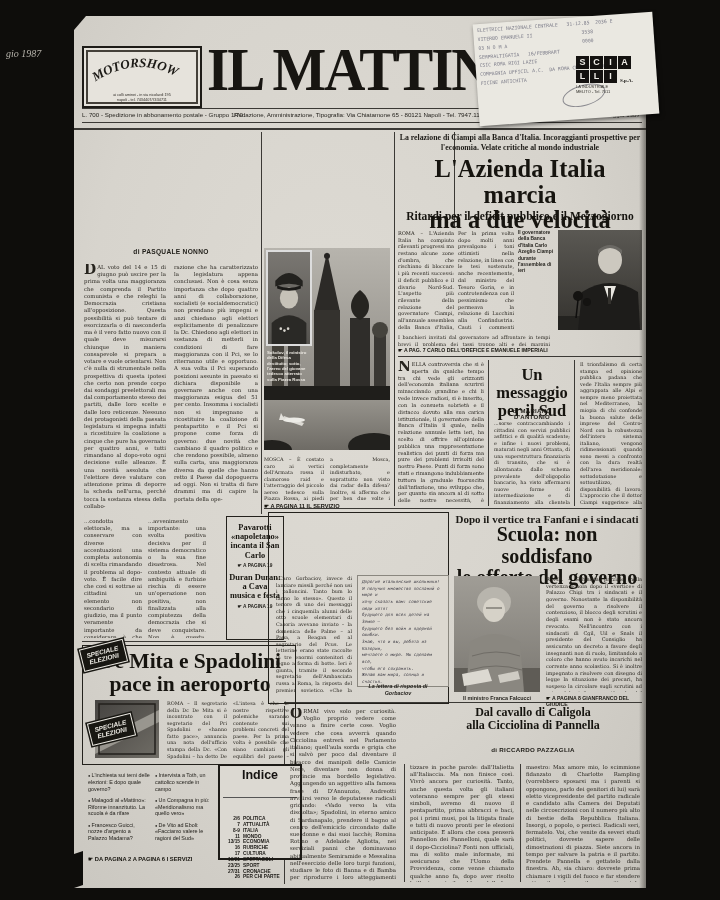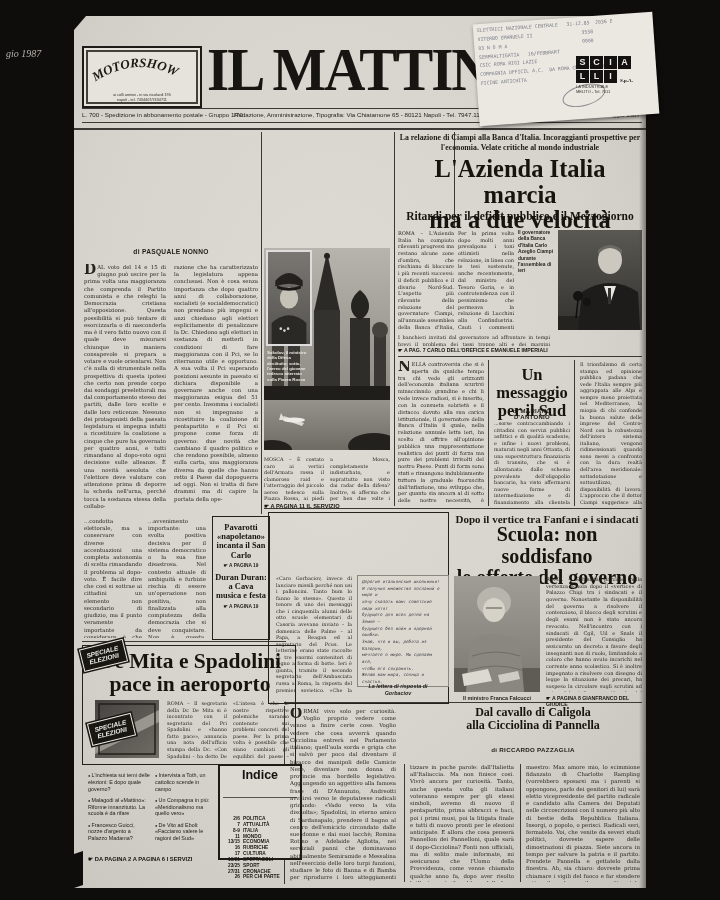--- a/index.html
+++ b/index.html
@@ -132,21 +132,21 @@
   <div class="rule" style="left:210px;top:690px;width:1px;height:178px"></div>
   <div class="rule" style="left:330px;top:748px;width:1px;height:118px"></div>
   <div class="rule" style="left:446px;top:748px;width:1px;height:118px"></div>
 
   <div class="byl" style="left:10px;top:232px;width:174px">di PASQUALE NONNO</div>
   <div class="tx dc" style="left:10px;top:248px;width:82px;height:248px">DAL voto del 14 e 15 di giugno può uscire per la prima volta una maggioranza che comprenda il Partito comunista e che releghi la Democrazia cristiana all'opposizione. Questa possibilità si può tentare di esorcizzarla o di nasconderla ma è il vero fatto nuovo con il quale deve misurarsi chiunque in maniera consapevole si prepara a votare e vuole orientarsi. Non c'è nulla di strumentale nella prospettiva di questa ipotesi che certo non prende corpo dai sondaggi preelettorali ma dal comportamento stesso dei partiti, dalle loro scelte e dalle loro reticenze. Nessuno dei protagonisti della passata legislatura si impegna infatti a ricostituire la coalizione a cinque che pure ha governato per quattro anni, e tutti rimandano al dopo-voto ogni decisione sulle alleanze. È una novità assoluta che l'elettore deve valutare con attenzione prima di deporre la scheda nell'urna, perché tocca la sostanza stessa della collabo-</div>
   <div class="tx" style="left:100px;top:248px;width:84px;height:248px">razione che ha caratterizzato la legislatura appena conclusasi. Non è cosa senza importanza che dopo quattro anni di collaborazione, socialisti (e socialdemocratici) non prendano più impegni e anzi chiedano agli elettori esplicitamente di penalizzare la Dc. Chiedono agli elettori in sostanza di metterli in condizioni di fare maggioranza con il Pci, se lo riterranno utile e opportuno. A sua volta il Pci superando posizioni assunte in passato si dichiara disponibile a governare anche con una maggioranza esigua del 51 per cento. Insomma i socialisti non si impegnano a ricostituire la coalizione di pentapartito e il Pci si propone come forza di governo: due novità che cambiano il quadro politico e che rendono possibile, almeno sulla carta, una maggioranza diversa da quelle che hanno retto il Paese dal dopoguerra ad oggi. Non si tratta di fare drammi ma di capire la portata della ope-</div>
   <div class="tx" style="left:10px;top:502px;width:58px;height:120px">...condotta elettorale, ma a conservare con diverse accentuazioni una completa autonomia di scelta rimandando il problema al dopo-voto. È facile dire che così si sottrae ai cittadini un elemento non secondario di giudizio, ma il punto veramente importante da considerare è che questo disimpegno è senza precedenti. Durante la campagna elettorale, sempre, tutti i partiti hanno indicato le proprie alleanze per l'immediato. Craxi, se ricordate, lo fece non all'esordio della campagna dell'83, ma nel corso di essa. E su quella scelta, in fondo, nacque la collabo-</div>
   <div class="tx" style="left:74px;top:502px;width:58px;height:120px">...avvenimento importante: una svolta positiva decisiva per il sistema democratico o la sua fine disastrosa. Nel contesto attuale di ambiguità e furbizie rischia di essere un'operazione non positiva, non finalizzata alla compiutezza della democrazia che si deve conquistare. Non è questa, purtroppo, l'aria che si respira, non si è volato così in alto nel dibattito politico di preparare la gente a un tale avvenimento importante seppur non privo di rischi. Mi sembra anzi che così l'importanza immiserirebbe e rimarrebbero soltanto i rischi.</div>
 
-  <div class="pavbox" style="left:138px;top:500px;width:52px;height:114px">
+  <div class="pavbox" style="left:152px;top:500px;width:52px;height:114px">
     <div class="pav-t">Pavarotti «napoletano» incanta il San Carlo</div>
     <div class="pav-l">☛ A PAGINA 19</div>
     <div class="pav-t">Duran Duran: a Cava musica e festa</div>
     <div class="pav-l">☛ A PAGINA 19</div>
   </div>
 
 
   <div class="photo" style="left:190px;top:232px;width:126px;height:202px">
     <svg viewBox="0 0 126 202" preserveAspectRatio="none">
       <defs>

